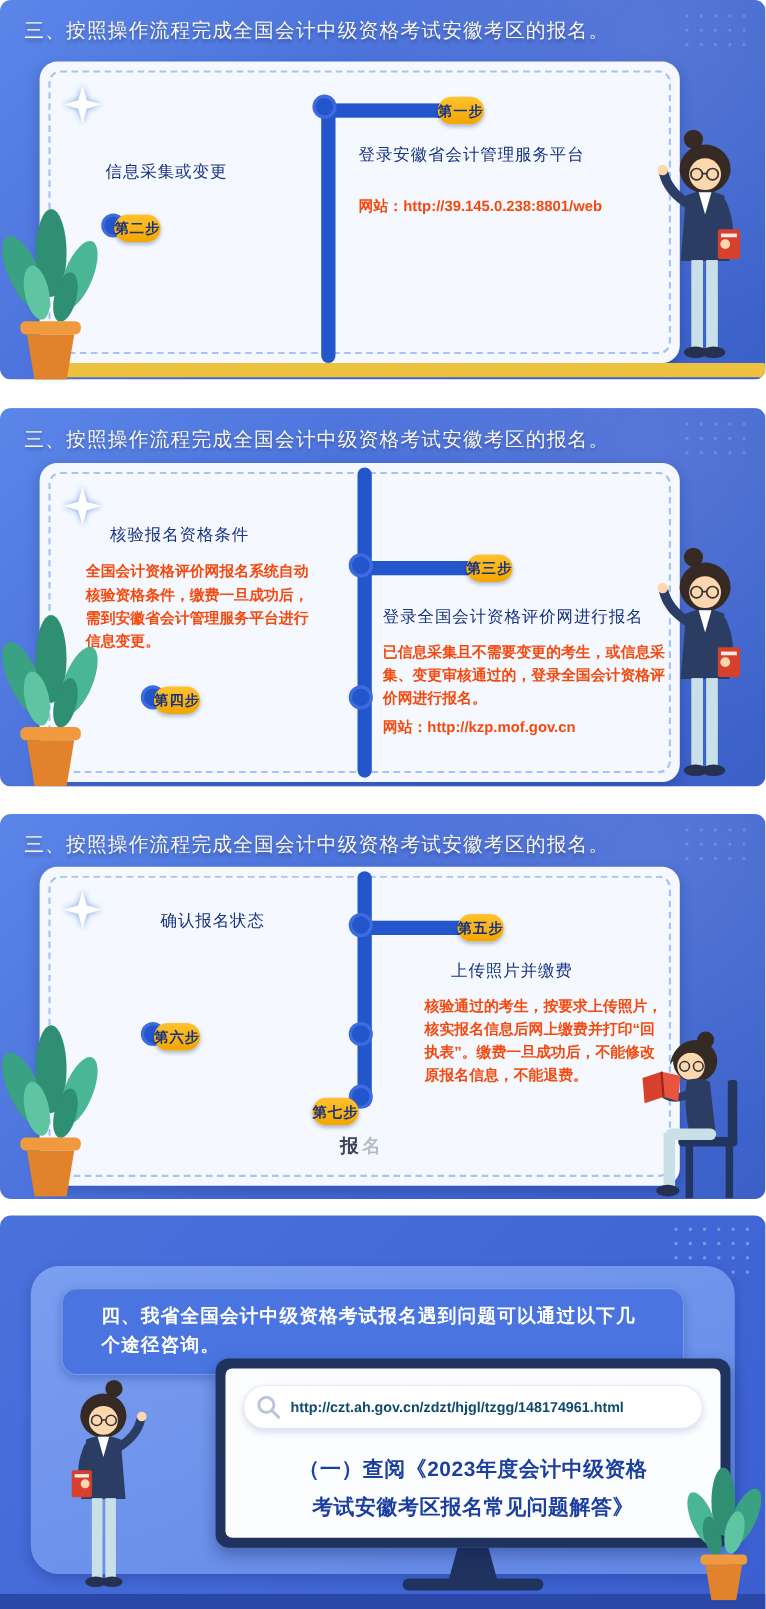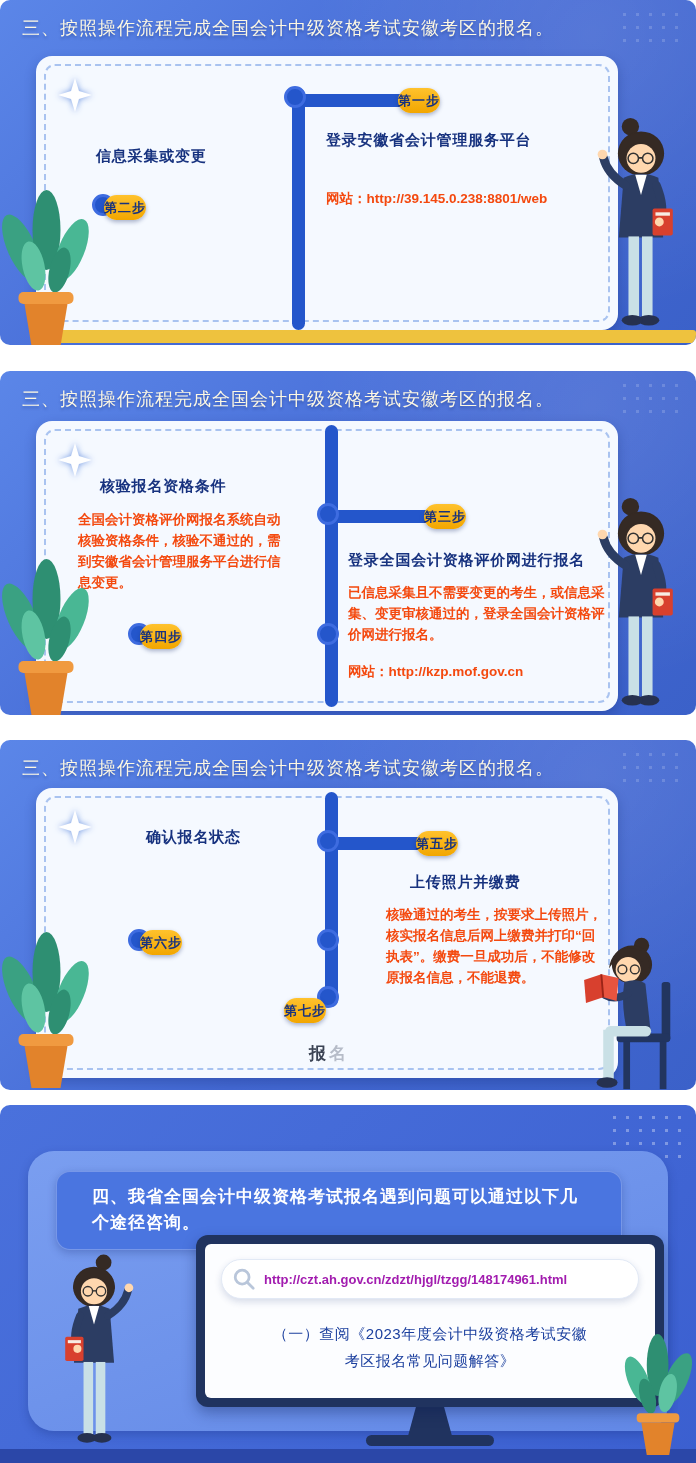--- a/index.html
+++ b/index.html
@@ -21,23 +21,23 @@
   .card{position:absolute;background:#f5f9ff;border-radius:16px;box-shadow:0 5px 12px rgba(15,35,105,.28)}
   .dash{position:absolute;inset:8px;border:2px dashed #a9c3f0;border-radius:11px}
 
   .vline,.hline{position:absolute;background:#2456cb;z-index:1}
   .vline{width:13px;border-radius:7px}
   .hline{height:13px}
   .node{position:absolute;border-radius:50%;background:#2456cb;border:3px solid #3e6ce0;z-index:2}
   .badge{position:absolute;background:linear-gradient(#ffc22d,#f2a600);color:#17327f;font-size:13px;
     font-weight:bold;line-height:1;padding:6px 0;border-radius:14px;letter-spacing:1px;
     box-shadow:0 2px 4px rgba(20,40,100,.35);white-space:nowrap;z-index:3}
-  .heading{position:absolute;color:#17327f;font-size:15px;font-weight:bold;letter-spacing:.8px;white-space:nowrap;z-index:2}
+  .heading{position:absolute;color:#17327f;font-size:15px;font-weight:normal;letter-spacing:.8px;white-space:nowrap;z-index:2}
   .tblock{position:absolute;color:#f4490f;font-size:13.5px;font-weight:bold;line-height:1.56;z-index:2}
-  .url-line{margin-top:16px;word-break:break-all}
+  .url-line{margin-top:5px;word-break:break-all}
   .sparkle{position:absolute;filter:drop-shadow(0 0 3px rgba(110,150,225,.95));z-index:2}
   .sparkle svg{fill:#ffffff}
   .illus{position:absolute;z-index:4}
   .mirror svg{transform:scaleX(-1)}
   .floor{position:absolute;background:#eec23e;border-radius:3px;z-index:0}
   .dots{position:absolute;background-image:radial-gradient(rgba(255,255,255,.55) 1.6px,transparent 1.7px);
     background-size:13px 13px;z-index:0}
   .tail{position:absolute;font-size:17px;font-weight:bold;letter-spacing:3px;z-index:3}
   .tail .t1{color:#3b4354}
   .tail .t2{color:#b6bcc8}
@@ -47,23 +47,23 @@
     background:linear-gradient(160deg,#7a9ef0,#6288e6);box-shadow:0 4px 10px rgba(15,35,105,.25)}
   .p4-title{position:absolute;left:56px;top:66px;width:566px;background:#4a75e0;border:1px solid rgba(255,255,255,.25);
     border-radius:14px;padding:12px 35px;color:#ffffff;font-size:17px;font-weight:bold;line-height:1.55;
     letter-spacing:1px;box-shadow:0 3px 8px rgba(20,40,110,.28);z-index:2}
   .monitor{position:absolute;left:196px;top:130px;width:468px;height:172px;background:#20335f;border-radius:12px;
     box-shadow:0 6px 14px rgba(10,25,80,.35);z-index:3}
   .screen{position:absolute;inset:9px;background:#fcfdff;border-radius:6px;overflow:hidden}
   .addr{position:absolute;left:16px;top:15px;right:16px;height:40px;background:#ffffff;border:1px solid #e2e9f5;
     border-radius:20px;box-shadow:0 3px 7px rgba(25,50,120,.16);display:flex;align-items:center;gap:8px;padding:0 12px 0 10px}
   .addr .mag{width:24px;height:24px;flex:0 0 auto}
-  .addr .u{color:#a21caf;font-size:13px;font-weight:bold;white-space:nowrap}
+  .addr .u{color:#0c4a6e;font-size:13px;font-weight:bold;white-space:nowrap}
   .caption{position:absolute;left:50%;top:76px;transform:translateX(-50%);width:320px;color:#1b3f9e;
-    font-size:15px;font-weight:normal;line-height:1.8;text-align:center;letter-spacing:.5px}
+    font-size:19px;font-weight:bold;line-height:1.8;text-align:center;letter-spacing:.5px}
   .neck{position:absolute;left:408px;top:302px;width:44px;height:29px;background:#20335f;
     clip-path:polygon(18% 0,82% 0,100% 100%,0 100%);z-index:2}
   .base{position:absolute;left:366px;top:330px;width:128px;height:11px;border-radius:6px;background:#20335f;z-index:2}
   .footerbar{position:absolute;left:0;top:344px;width:696px;height:14px;background:#2b47a8;z-index:1}
 </style>
 </head>
 <body>
 
 <svg width="0" height="0" style="position:absolute" aria-hidden="true">
   <defs>
@@ -177,21 +177,21 @@
   <div class="hline" style="left:331px;top:139px;width:100px"></div>
   <div class="node" style="left:317px;top:132px;width:22px;height:22px"></div>
   <div class="badge" style="left:424px;top:133px">第三步</div>
   <div class="heading" style="left:348px;top:180px">登录全国会计资格评价网进行报名</div>
   <div class="tblock" style="left:348px;top:211px;width:266px">
     <div>已信息采集且不需要变更的考生，或信息采集、变更审核通过的，登录全国会计资格评价网进行报名。</div>
     <div class="url-line">网站：http://kzp.mof.gov.cn</div>
   </div>
   <div class="heading" style="left:100px;top:106px">核验报名资格条件</div>
   <div class="tblock" style="left:78px;top:138px;width:206px">
-    <div>全国会计资格评价网报名系统自动核验资格条件，核验不通过的，需到安徽省会计管理服务平台进行信息变更。</div>
+    <div>全国会计资格评价网报名系统自动核验资格条件，缴费一旦成功后，需到安徽省会计管理服务平台进行信息变更。</div>
   </div>
   <div class="node" style="left:317px;top:252px;width:22px;height:22px"></div>
   <div class="node" style="left:128px;top:252px;width:22px;height:22px"></div>
   <div class="badge" style="left:140px;top:253px">第四步</div>
   <div class="illus" style="left:-8px;top:184px">
     <svg width="108" height="160">
         <use href="#sym-plant"></use>
       </svg>
   </div>
   <div class="illus mirror" style="left:588px;top:112px">
@@ -219,21 +219,21 @@
   <div class="heading" style="left:146px;top:88px">确认报名状态</div>
   <div class="heading" style="left:410px;top:133px">上传照片并缴费</div>
   <div class="tblock" style="left:386px;top:164px;width:218px">
     <div>核验通过的考生，按要求上传照片，核实报名信息后网上缴费并打印“回执表”。缴费一旦成功后，不能修改原报名信息，不能退费。</div>
   </div>
   <div class="node" style="left:317px;top:189px;width:22px;height:22px"></div>
   <div class="node" style="left:128px;top:189px;width:22px;height:22px"></div>
   <div class="badge" style="left:140px;top:190px">第六步</div>
   <div class="node" style="left:317px;top:246px;width:22px;height:22px"></div>
   <div class="badge" style="left:284px;top:258px">第七步</div>
-  <div class="tail" style="left:309px;top:302px">
+  <div class="tail" style="left:309px;top:290px">
     <span class="t1">报</span><span class="t2">名</span>
   </div>
   <div class="illus" style="left:-8px;top:188px">
     <svg width="108" height="160">
         <use href="#sym-plant"></use>
       </svg>
   </div>
   <div class="illus" style="left:566px;top:194px">
     <svg width="130" height="158">
         <use href="#sym-woman-sitting"></use>

